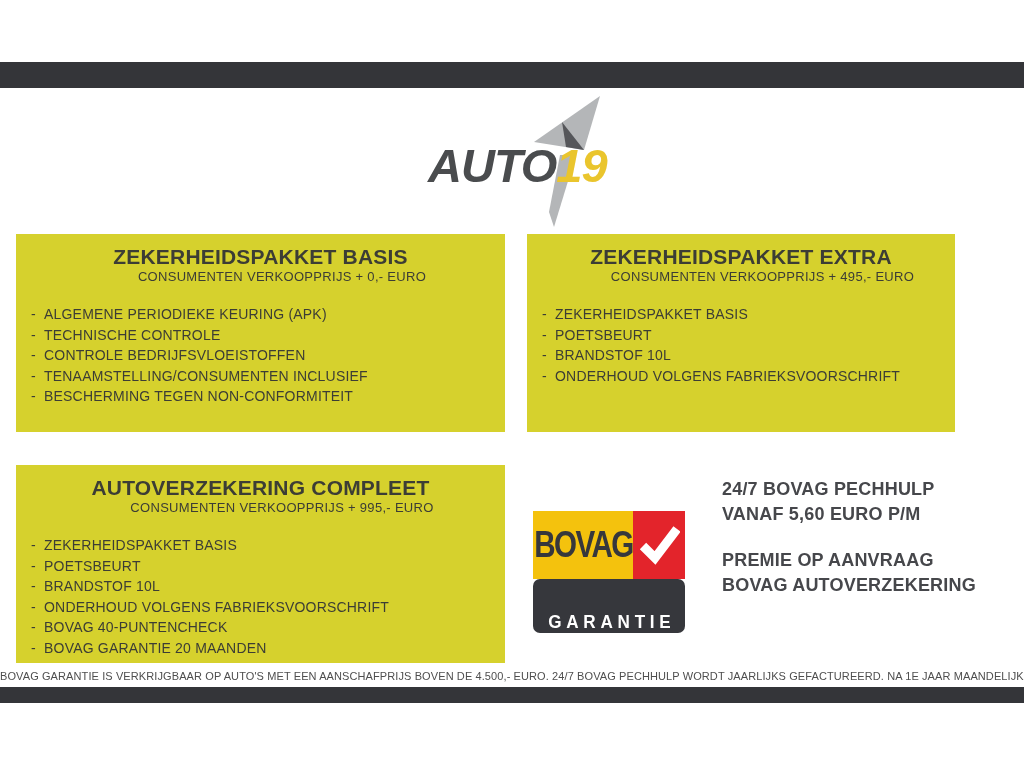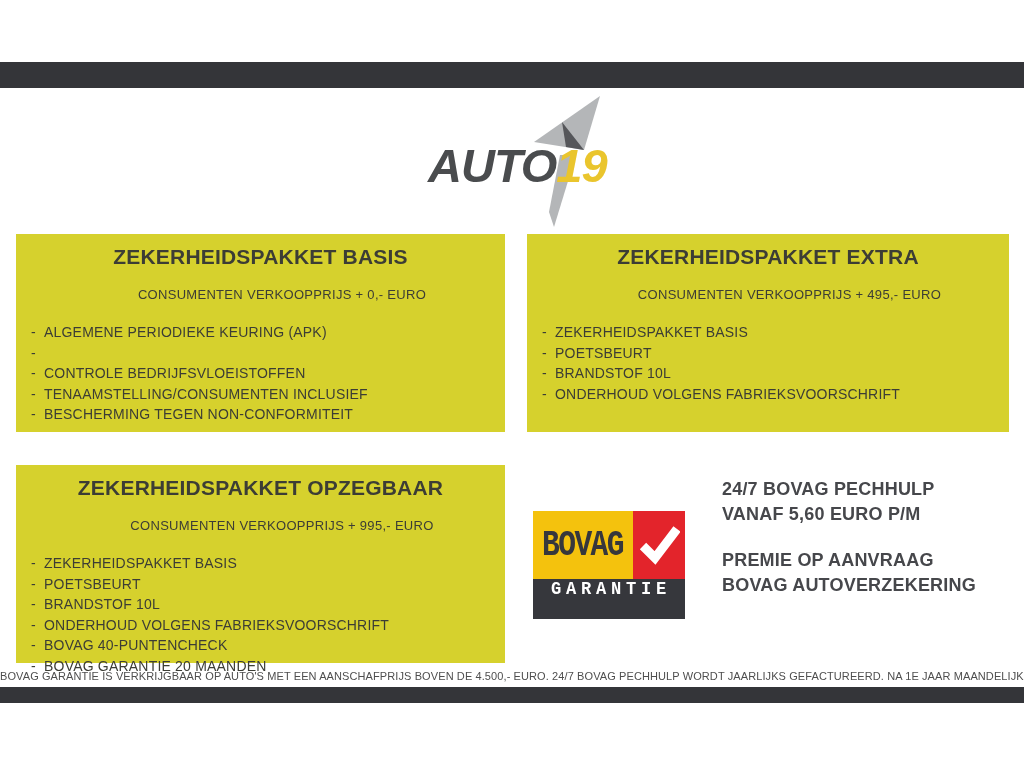--- a/index.html
+++ b/index.html
@@ -25,41 +25,41 @@
   }
   .logo-text .gold { color: var(--logo-gold, #eac52d); }
 
   
   .pkg {
     position:absolute; width:489px; height:198px;
     background: var(--box-yellow, #d6d12d);
     color: var(--text-on-yellow, #3c3d35);
   }
   #pkg-basis    { left:16px;  top:234px; }
-  #pkg-extra    { left:527px; top:234px; width:482px; }
+  #pkg-extra    { left:527px; top:234px; width:428px; }
   #pkg-compleet { left:16px;  top:465px; }
   .pkg-title {
     margin-top:11px; text-align:center; font-weight:bold;
     font-size:21px; letter-spacing:0.2px;
   }
-  .pkg-subtitle { text-align:center; font-size:13px; margin-top:18px; letter-spacing:0.3px;padding-left:43px; }
+  .pkg-subtitle { text-align:center; font-size:13px; margin-top:0; letter-spacing:0.3px;padding-left:43px; }
   .pkg-list { margin-top:20px; }
   .pkg-item { display:flex; font-size:14px; line-height:20.5px; letter-spacing:0.2px; }
   .pkg-item .dash { flex:0 0 auto; width:28px; padding-left:15px; }
 
   
-  .bovag-logo { position:absolute; left:533px; top:511px; width:152px; height:108px; display:flex; flex-direction:column;font-family:Liberation Mono, monospace; }
+  .bovag-logo { position:absolute; left:533px; top:511px; width:152px; height:122px; display:flex; flex-direction:column; }
   .bl-top { display:flex; height:68px; }
   .bl-yellow { width:100px; background: var(--bovag-yellow, #f4c20d); display:flex; align-items:center; justify-content:center; overflow:hidden; }
   .bl-yellow span {
     font-weight:bold; font-size:37px; letter-spacing:-2px;
     color: var(--bovag-dark, #36373c); transform: scaleX(0.8);
   }
   .bl-red { flex:1; background: var(--bovag-red, #e3242b); display:flex; align-items:center; justify-content:center; }
-  .bl-bottom { flex:1; background: var(--bovag-dark, #36373c); display:flex; align-items:flex-start; justify-content:center; }
+  .bl-bottom { flex:1; background: var(--bovag-dark, #36373c); display:flex; align-items:flex-end; justify-content:center;border-radius:7px; }
   .bl-bottom span { color:#ffffff; font-size:18px; font-weight:bold; letter-spacing:5px; text-indent:5px; transform: scaleX(0.95); }
 
   
   .bovag-text {
     position:absolute; left:722px; top:477px;
     color: var(--heading-gray, #46474b);
     font-weight:bold; font-size:18px; line-height:25px; letter-spacing:0.2px;
     white-space:nowrap;
   }
   .bt-group + .bt-group { margin-top:21px; }
@@ -90,20 +90,21 @@
   <section class="pkg" id="pkg-basis">
     <div class="pkg-title">ZEKERHEIDSPAKKET BASIS</div>
     <div class="pkg-subtitle">CONSUMENTEN VERKOOPPRIJS + 0,- EURO</div>
     <div class="pkg-list">
         <div class="pkg-item">
           <span class="dash">-</span>
           <span>ALGEMENE PERIODIEKE KEURING (APK)</span>
         </div>
         <div class="pkg-item">
           <span class="dash">-</span>
+          <span>TECHNISCHE CONTROLE</span>
         </div>
         <div class="pkg-item">
           <span class="dash">-</span>
           <span>CONTROLE BEDRIJFSVLOEISTOFFEN</span>
         </div>
         <div class="pkg-item">
           <span class="dash">-</span>
           <span>TENAAMSTELLING/CONSUMENTEN INCLUSIEF</span>
         </div>
         <div class="pkg-item">
@@ -130,21 +131,21 @@
           <span>BRANDSTOF 10L</span>
         </div>
         <div class="pkg-item">
           <span class="dash">-</span>
           <span>ONDERHOUD VOLGENS FABRIEKSVOORSCHRIFT</span>
         </div>
       </div>
   </section>
 
   <section class="pkg" id="pkg-compleet">
-    <div class="pkg-title">ZEKERHEIDSPAKKET OPZEGBAAR</div>
+    <div class="pkg-title">AUTOVERZEKERING COMPLEET</div>
     <div class="pkg-subtitle">CONSUMENTEN VERKOOPPRIJS + 995,- EURO</div>
     <div class="pkg-list">
         <div class="pkg-item">
           <span class="dash">-</span>
           <span>ZEKERHEIDSPAKKET BASIS</span>
         </div>
         <div class="pkg-item">
           <span class="dash">-</span>
           <span>POETSBEURT</span>
         </div>

